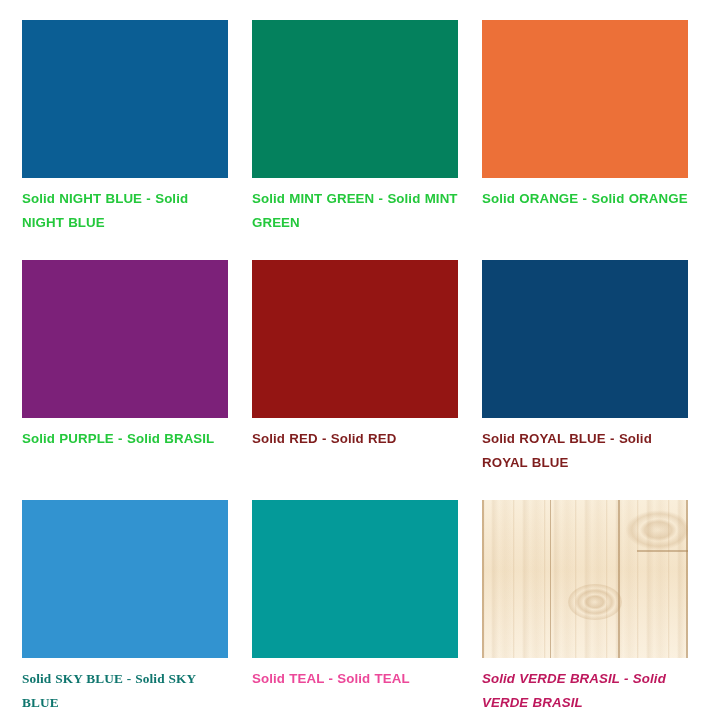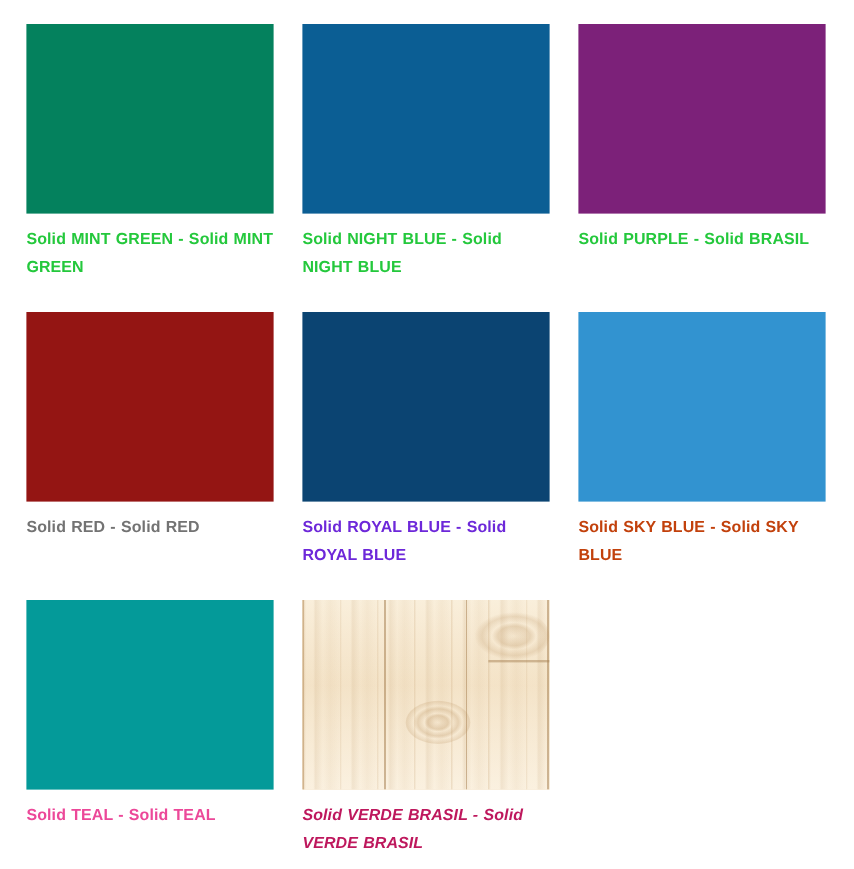--- a/index.html
+++ b/index.html
@@ -120,42 +120,46 @@
     right: 0;
     height: 1.5px;
     background: rgba(168,130,84,0.5);
   }
 </style>
 </head>
 <body style="background: rgb(255, 255, 255);">
 
 <div id="swatch-grid">
     <div class="swatch-card">
+      <a class="swatch-chip" href="#" style="background-color: rgb(11, 94, 148);"></a>
+      <a class="swatch-label" href="#" style="color: rgb(36, 200, 60); text-decoration: none;">Solid NIGHT BLUE - Solid NIGHT BLUE</a>
+    </div>
+    <div class="swatch-card">
       <a class="swatch-chip" href="#" style="background-color: rgb(4, 129, 93);"></a>
       <a class="swatch-label" href="#" style="color: rgb(36, 200, 60); text-decoration: none;">Solid MINT GREEN - Solid MINT GREEN</a>
     </div>
     <div class="swatch-card">
-      <a class="swatch-chip" href="#" style="background-color: rgb(11, 94, 148);"></a>
-      <a class="swatch-label" href="#" style="color: rgb(36, 200, 60); text-decoration: none;">Solid NIGHT BLUE - Solid NIGHT BLUE</a>
+      <a class="swatch-chip" href="#" style="background-color: rgb(236, 112, 56);"></a>
+      <a class="swatch-label" href="#" style="color: rgb(36, 200, 60); text-decoration: none;">Solid ORANGE - Solid ORANGE</a>
     </div>
     <div class="swatch-card">
       <a class="swatch-chip" href="#" style="background-color: rgb(124, 33, 121);"></a>
       <a class="swatch-label" href="#" style="color: rgb(36, 200, 60); text-decoration: none;">Solid PURPLE - Solid BRASIL</a>
     </div>
     <div class="swatch-card">
       <a class="swatch-chip" href="#" style="background-color: rgb(148, 21, 19);"></a>
-      <a class="swatch-label" href="#" style="color: #737373; text-decoration: none;">Solid RED - Solid RED</a>
+      <a class="swatch-label" href="#" style="color: #7f1d1d; text-decoration: none;">Solid RED - Solid RED</a>
     </div>
     <div class="swatch-card">
       <a class="swatch-chip" href="#" style="background-color: rgb(11, 68, 114);"></a>
-      <a class="swatch-label" href="#" style="color: #6d28d9; text-decoration: none;">Solid ROYAL BLUE - Solid ROYAL BLUE</a>
+      <a class="swatch-label" href="#" style="color: #7f1d1d; text-decoration: none;">Solid ROYAL BLUE - Solid ROYAL BLUE</a>
     </div>
     <div class="swatch-card">
       <a class="swatch-chip" href="#" style="background-color: rgb(50, 147, 208);"></a>
-      <a class="swatch-label" href="#" style="color: #c2410c; text-decoration: none;">Solid SKY BLUE - Solid SKY BLUE</a>
+      <a class="swatch-label" href="#" style="color: #0f766e; text-decoration: none; font-family: Liberation Serif, serif;">Solid SKY BLUE - Solid SKY BLUE</a>
     </div>
     <div class="swatch-card">
       <a class="swatch-chip" href="#" style="background-color: rgb(4, 154, 153);"></a>
       <a class="swatch-label" href="#" style="color: #ec4899; text-decoration: none;">Solid TEAL - Solid TEAL</a>
     </div>
     <div class="swatch-card">
       <a class="swatch-chip wood-texture" href="#" style="background-color: rgb(243, 226, 198);">
         <span class="wood-base"></span>
         <span class="wood-knot"></span>
         <span class="wood-knot-2"></span>

